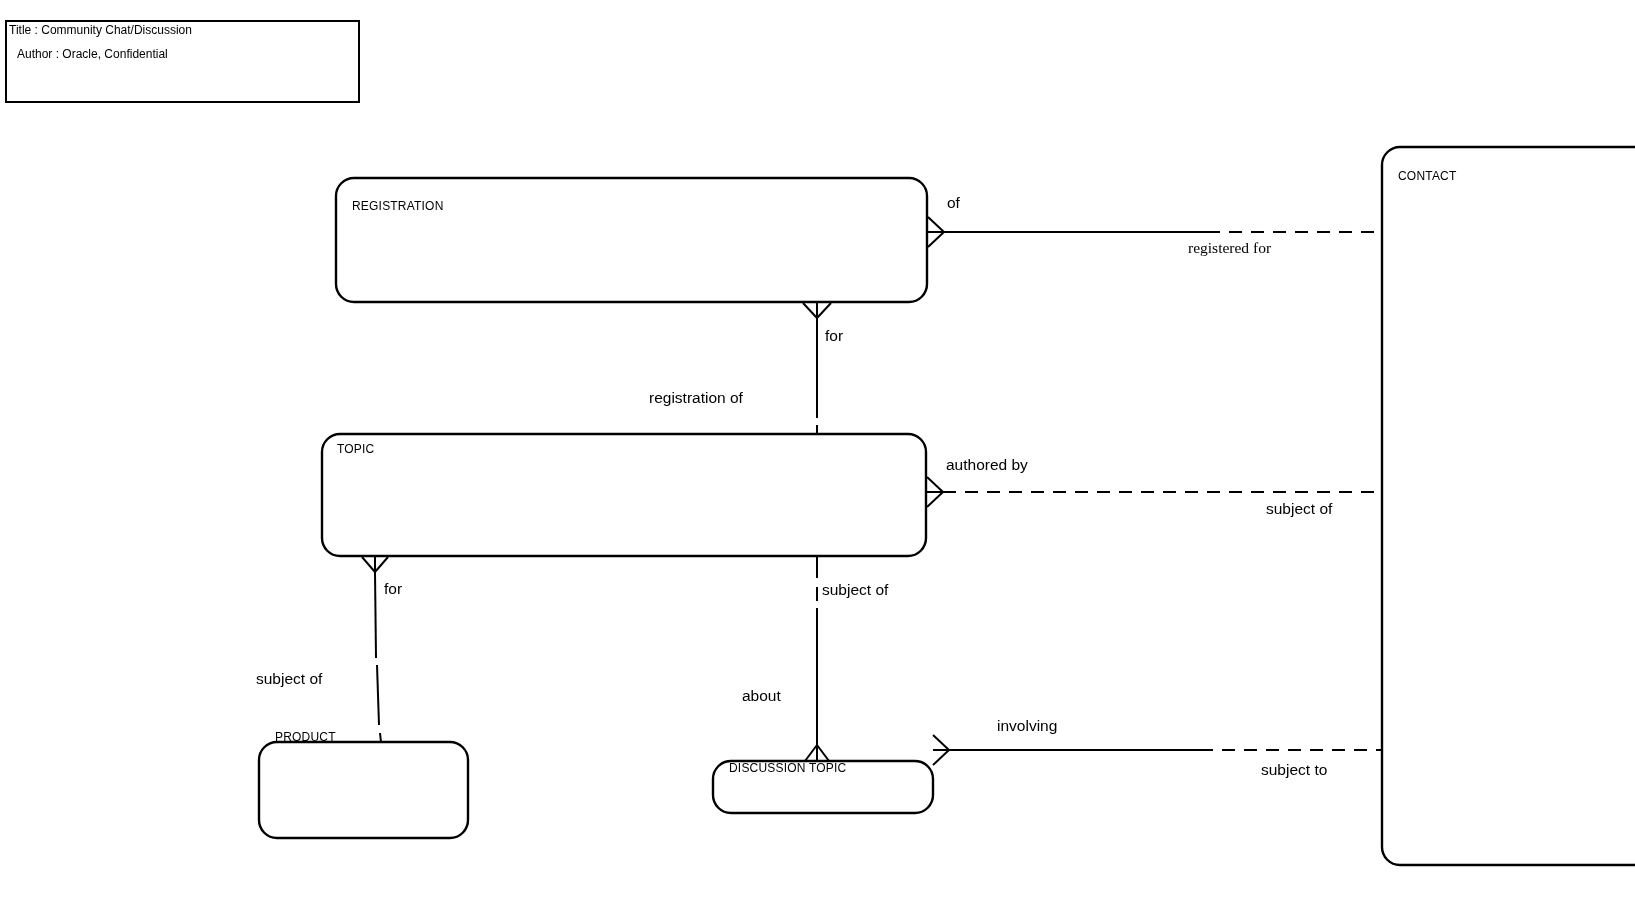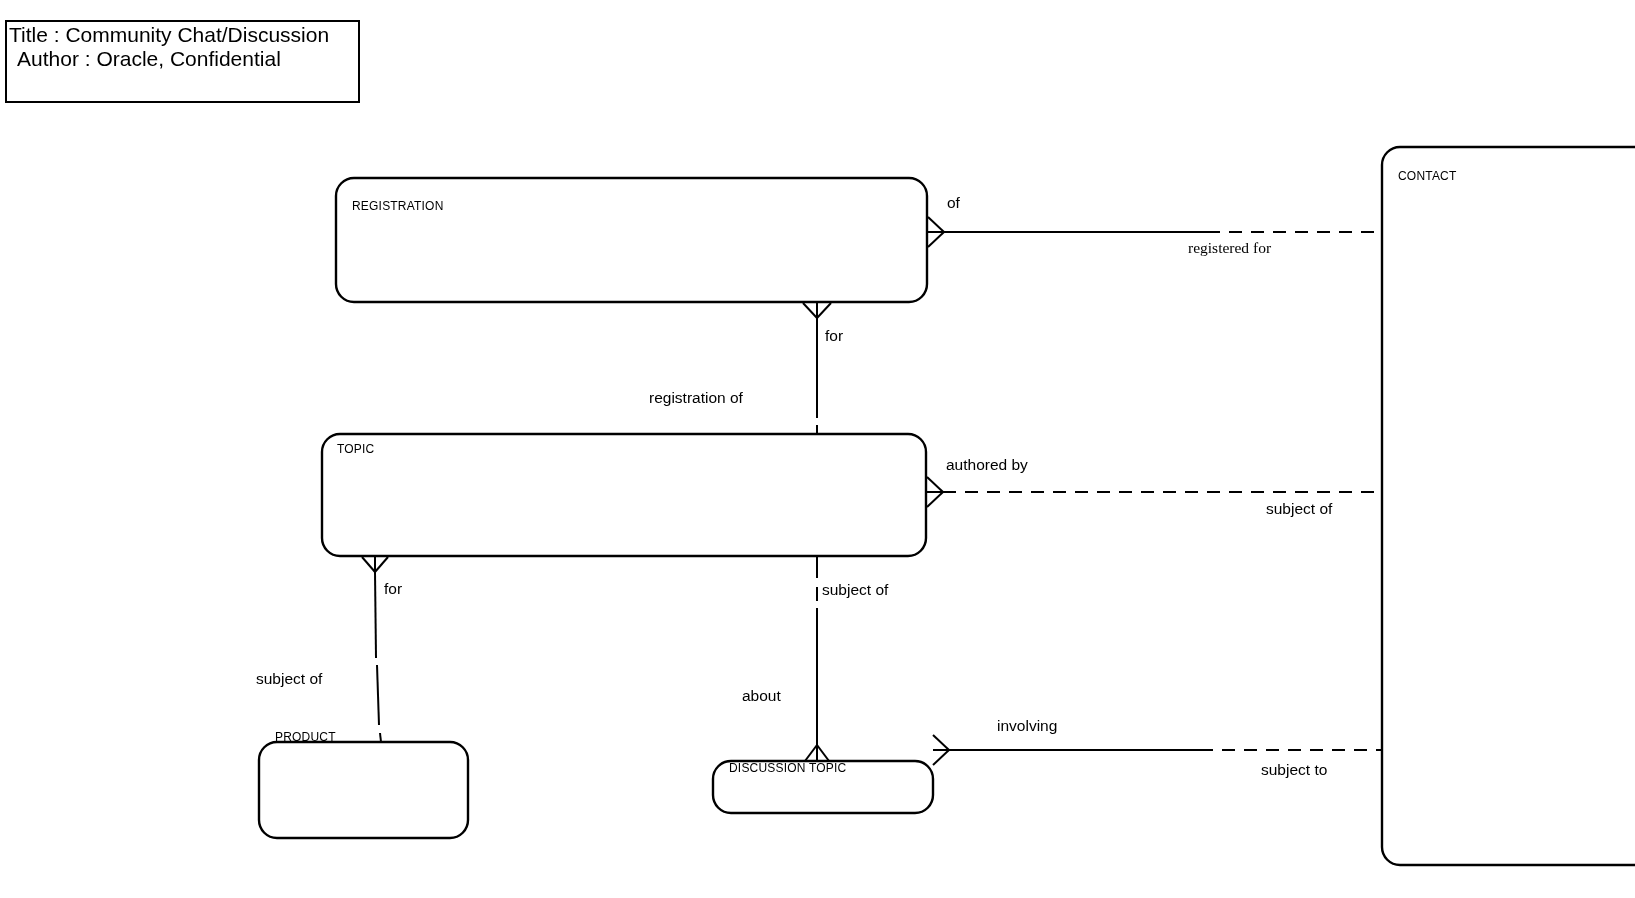--- a/index.html
+++ b/index.html
@@ -35,21 +35,21 @@
     letter-spacing: 0.2px;
   }
   .rel-label {
     position: absolute;
     font-size: 15.5px;
     color: #000000;
     white-space: nowrap;
   }
   .title-text {
     position: absolute;
-    font-size: 21px;
+    font-size: 12px;
     color: #000000;
     white-space: nowrap;
   }
 </style>
 </head>
 <body>
 
 <div id="canvas">
 
   <svg id="diagram-svg" viewBox="0 0 1635 898" xmlns="http://www.w3.org/2000/svg">

